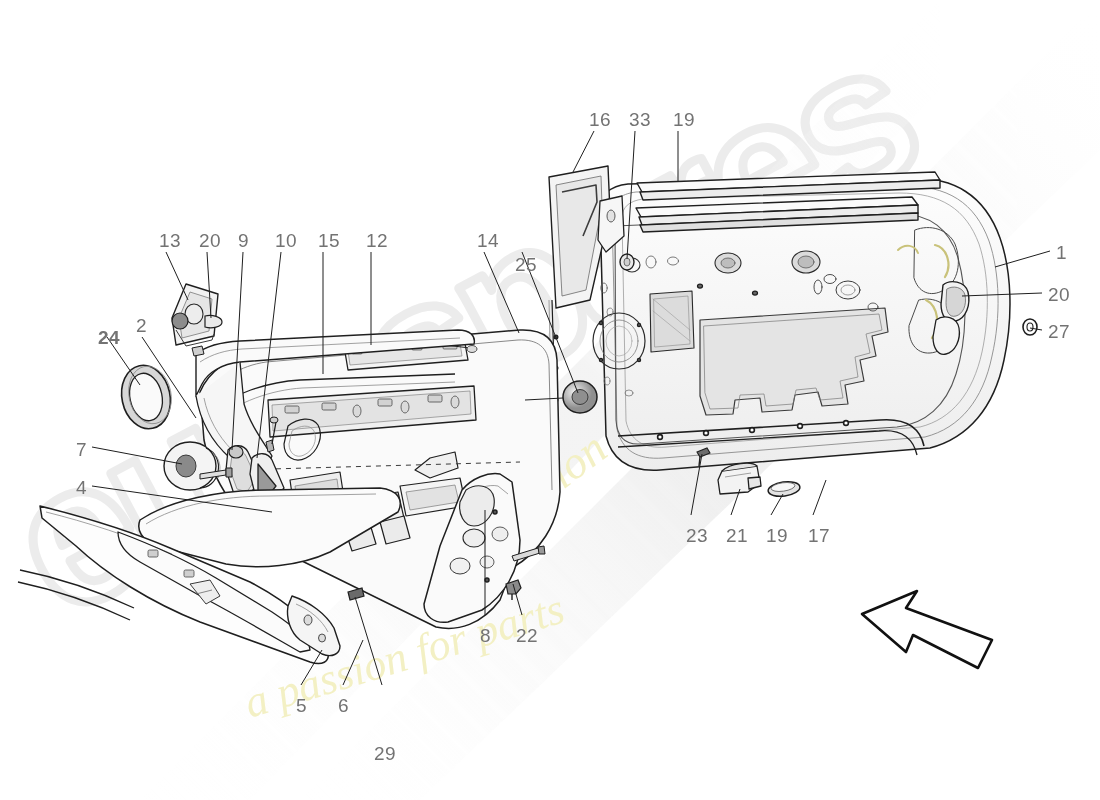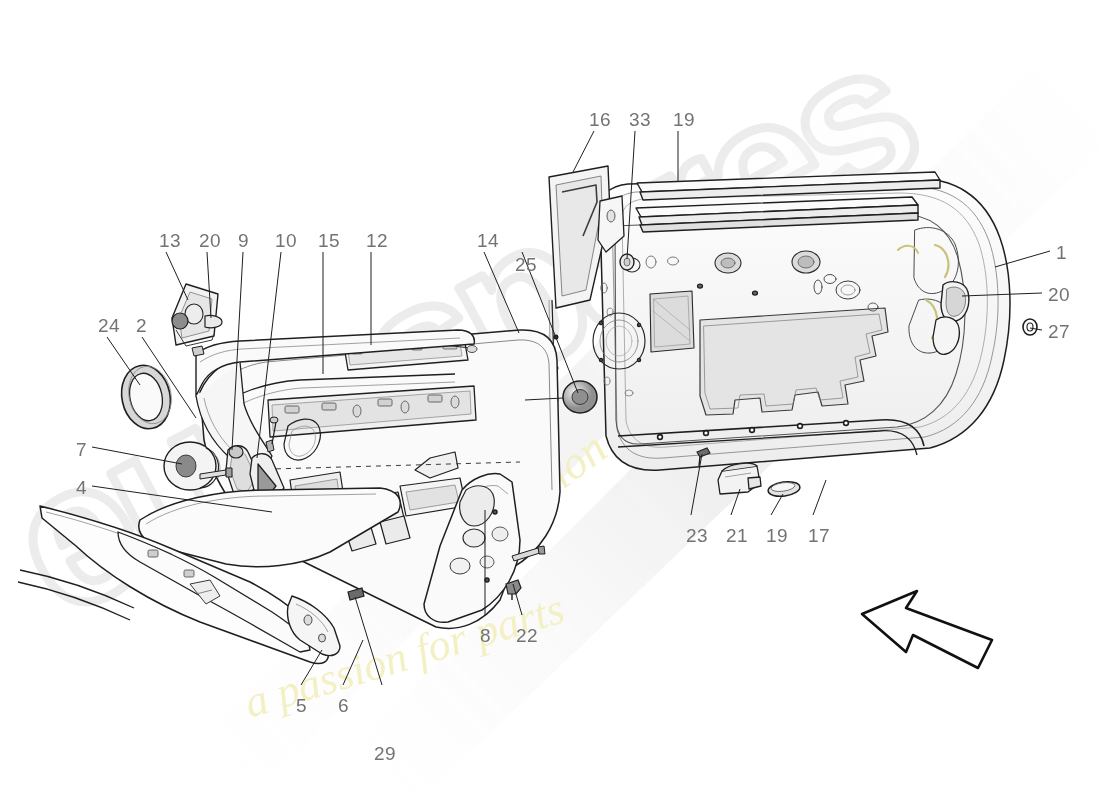--- a/index.html
+++ b/index.html
@@ -431,21 +431,21 @@
 
 <div id="callout-layer">
       <div class="calloutnum" style="left: 159px; top: 231px;">13</div>
       <div class="calloutnum" style="left: 199px; top: 231px;">20</div>
       <div class="calloutnum" style="left: 238px; top: 231px;">9</div>
       <div class="calloutnum" style="left: 275px; top: 231px;">10</div>
       <div class="calloutnum" style="left: 318px; top: 231px;">15</div>
       <div class="calloutnum" style="left: 366px; top: 231px;">12</div>
       <div class="calloutnum" style="left: 477px; top: 231px;">14</div>
       <div class="calloutnum" style="left: 515px; top: 231px; margin-top: 24px;">25</div>
-      <div class="calloutnum" style="left: 98px; top: 316px;">24</div>
+      <div class="calloutnum" style="left: 98px; top: 328px; font-weight: bold;">24</div>
       <div class="calloutnum" style="left: 136px; top: 316px;">2</div>
       <div class="calloutnum" style="left: 76px; top: 440px;">7</div>
       <div class="calloutnum" style="left: 76px; top: 478px;">4</div>
       <div class="calloutnum" style="left: 296px; top: 696px;">5</div>
       <div class="calloutnum" style="left: 338px; top: 696px;">6</div>
       <div class="calloutnum" style="left: 374px; top: 733px; margin-top: 11px;">29</div>
       <div class="calloutnum" style="left: 480px; top: 626px;">8</div>
       <div class="calloutnum" style="left: 516px; top: 626px; text-align: right;">22</div>
       <div class="calloutnum" style="left: 589px; top: 110px;">16</div>
       <div class="calloutnum" style="left: 629px; top: 110px;">33</div>

